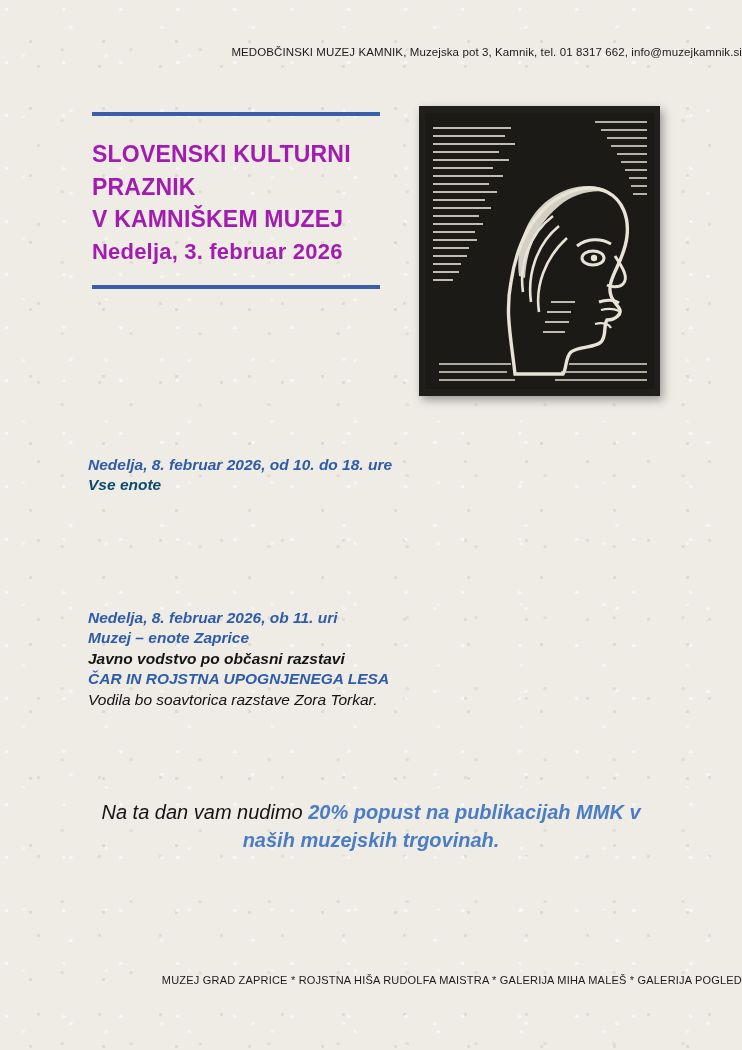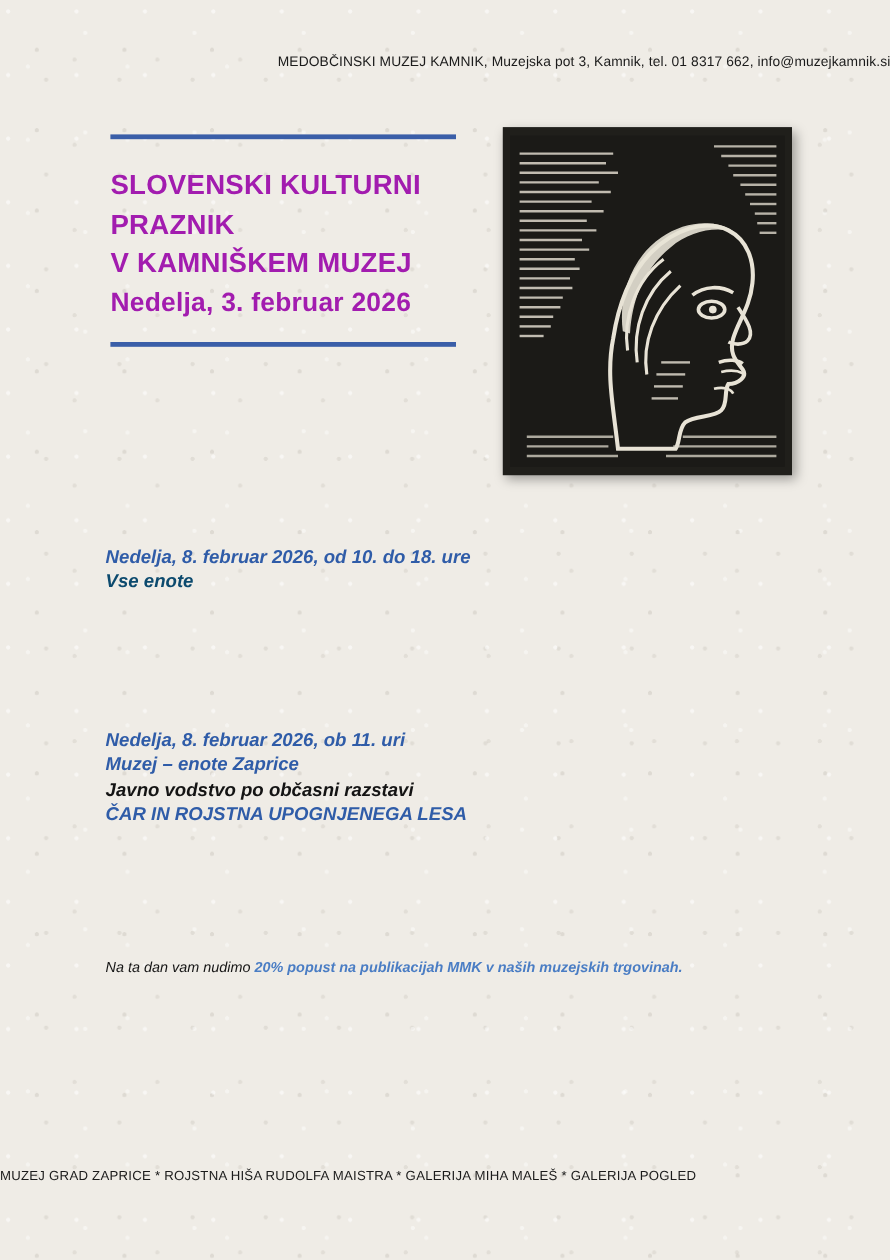--- a/index.html
+++ b/index.html
@@ -104,34 +104,35 @@
   }
   .black {
     color: #141414;
   }
   .body-para {
     color: #141414;
     margin-top: 1px;
   }
   .discount-line {
     color: #141414;
-    font-size: 12px;
+    font-size: 20px;
     line-height: 1.42;
+    text-align: center;
   }
   .discount-line .hl {
     color: #4a7dc4;
     font-weight: bold;
   }
 
   .footer-line {
     position: absolute;
     left: 0;
     right: 0;
     top: 974px;
-    text-align: left;
+    text-align: right;
     font-size: 11px;
     color: #1b1b1b;
     letter-spacing: 0.2px;
   }
 </style>
 </head>
 <body>
 
 <div class="paper-texture"></div>
 
@@ -234,19 +235,20 @@
 <div class="body-block" id="block-one">
   <div class="blue-bold">Nedelja, 8. februar 2026, od 10. do 18. ure</div>
   <div class="blue-plain">Vse enote</div>
 </div>
 
 <div class="body-block" id="block-two">
   <div class="blue-bold">Nedelja, 8. februar 2026, ob 11. uri</div>
   <div class="blue-bold">Muzej – enote Zaprice</div>
   <div class="black-bold">Javno vodstvo po občasni razstavi</div>
   <div class="blue-bold">ČAR IN ROJSTNA UPOGNJENEGA LESA</div>
+  <div class="black">Vodila bo soavtorica razstave Zora Torkar.</div>
 </div>
 
 <div class="body-block discount-line" id="block-three">
   <span class="black">Na ta dan vam nudimo </span><span class="hl">20% popust na publikacijah MMK v naših muzejskih trgovinah.</span>
 </div>
 
 <div class="footer-line">MUZEJ GRAD ZAPRICE  *  ROJSTNA HIŠA RUDOLFA MAISTRA * GALERIJA MIHA MALEŠ * GALERIJA POGLED</div>
 
 </body></html>

